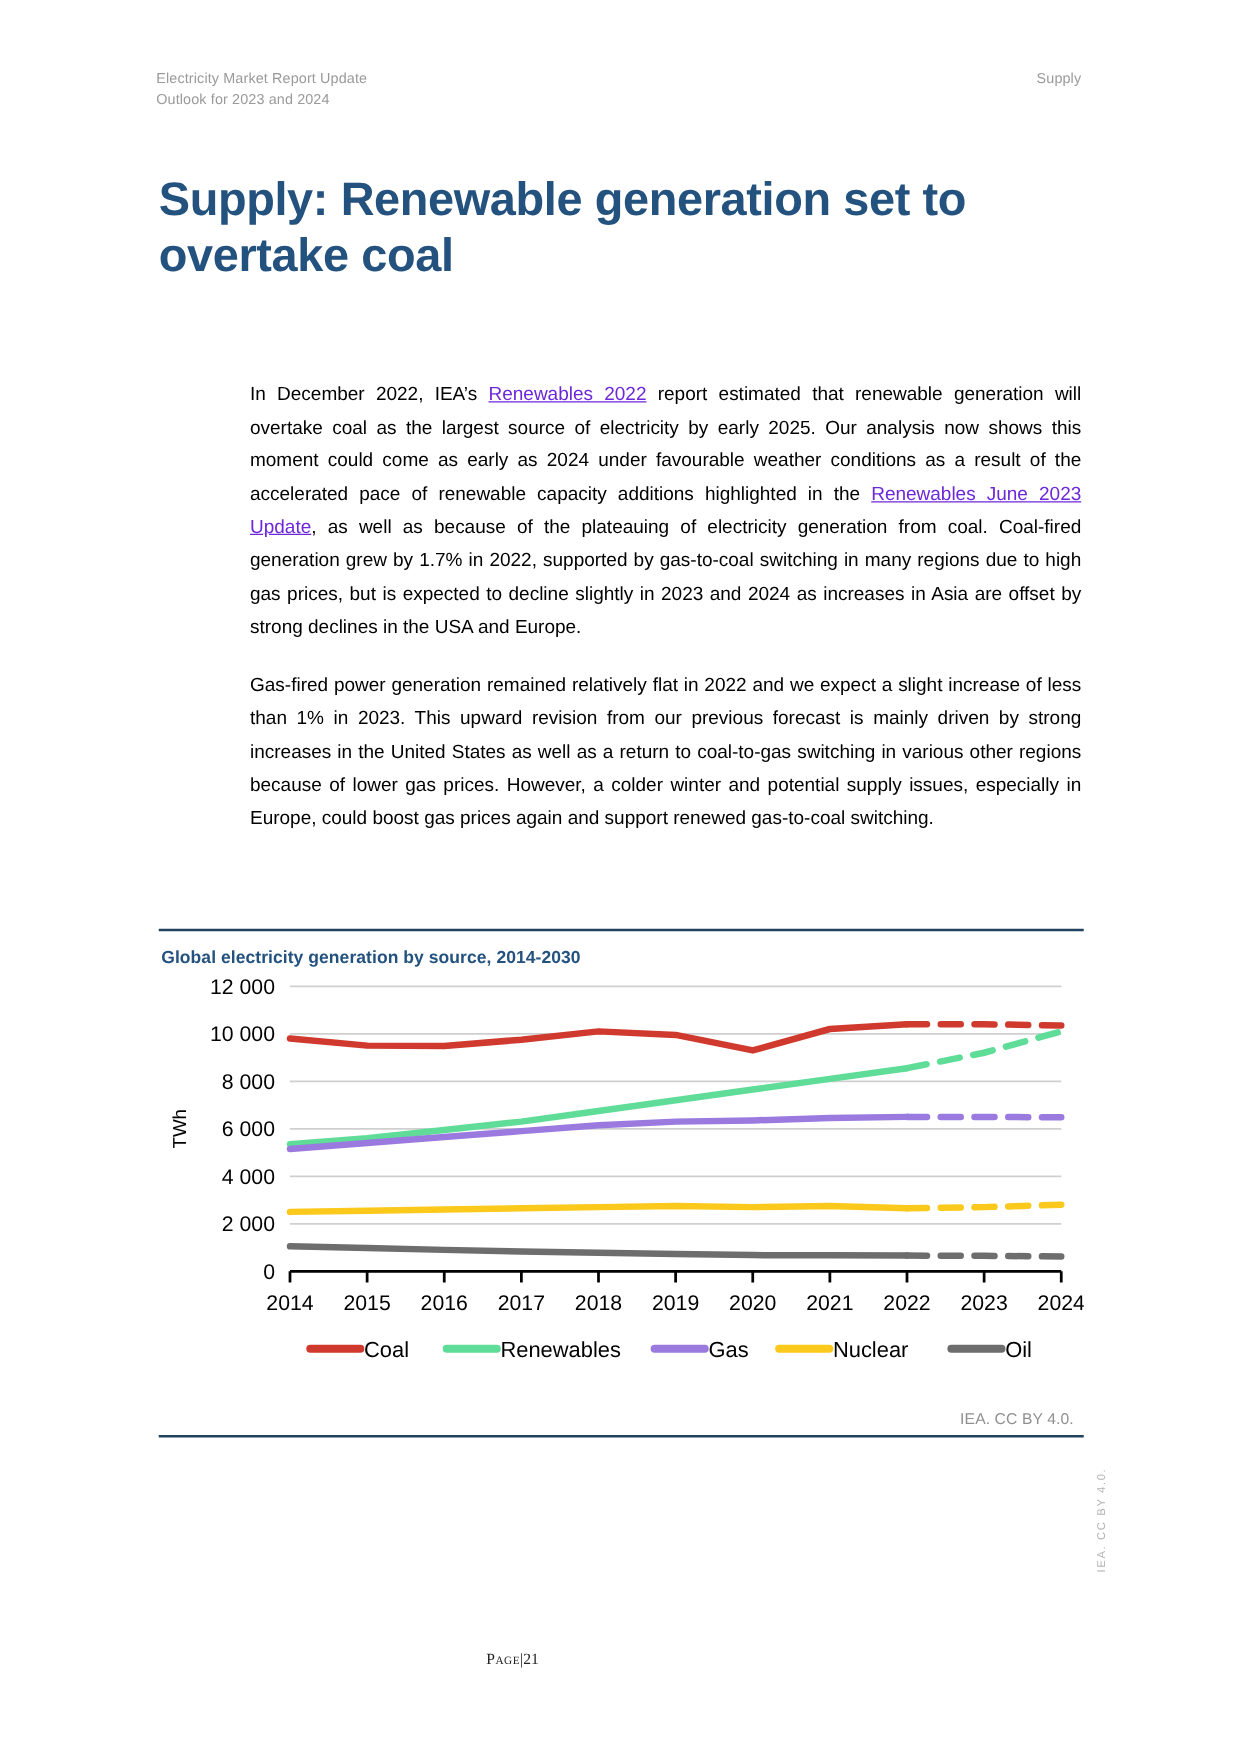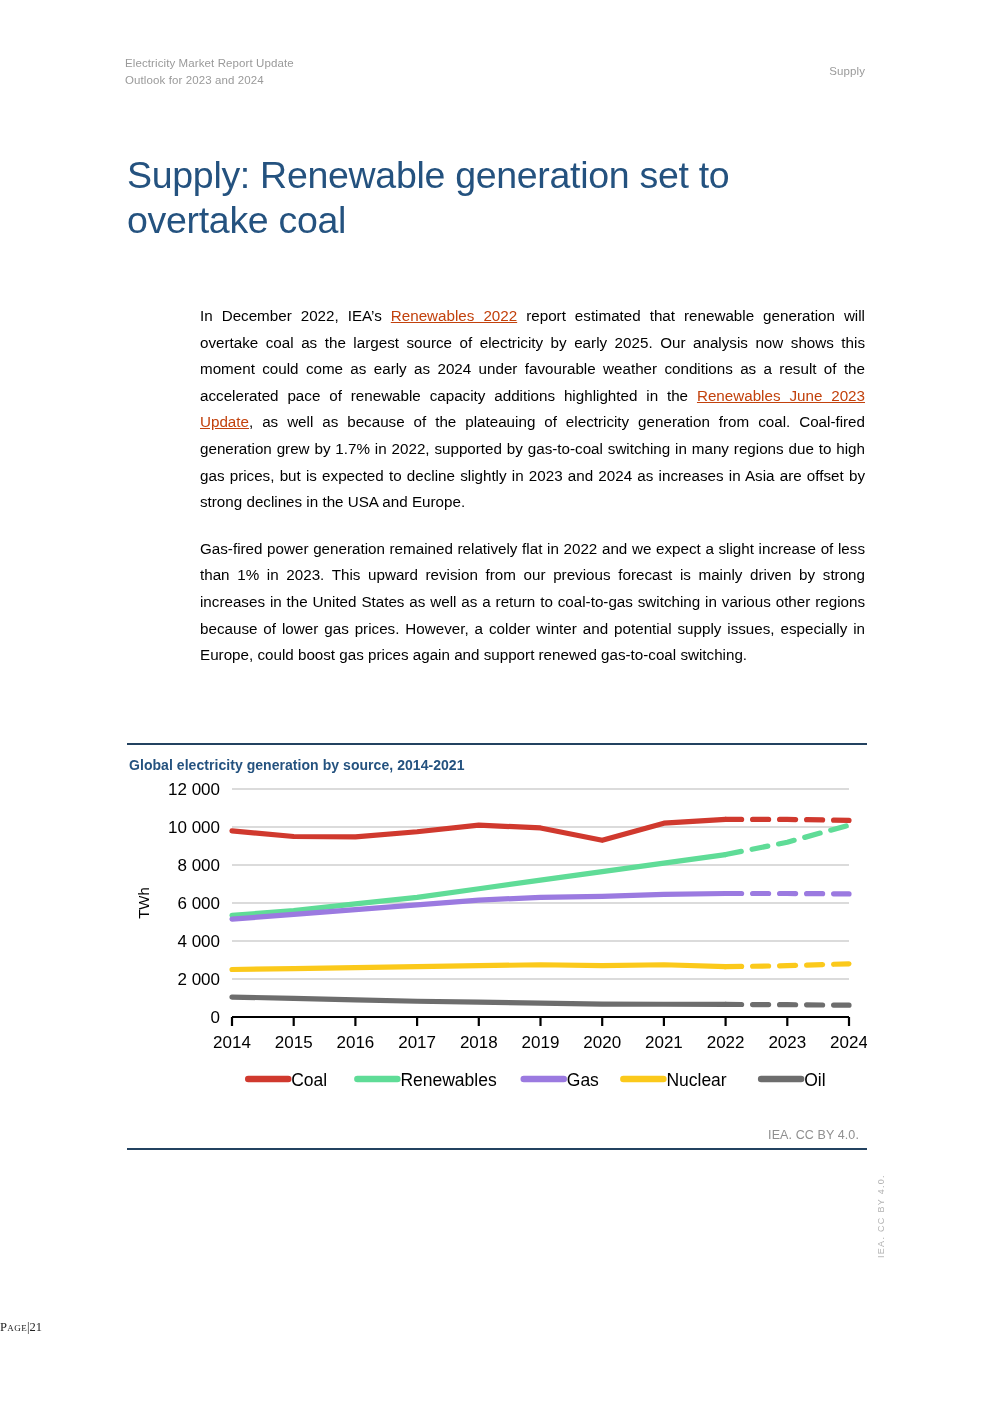--- a/index.html
+++ b/index.html
@@ -18,38 +18,38 @@
   }
 
   
   .runhead {
     position: absolute;
     top: 55px;
     left: 125px;
     width: 740px;
     display: flex;
     justify-content: space-between;
-    align-items: center;
+    align-items: flex-start;
     font-size: 11.5px;
     line-height: 16.5px;
     color: #9a9a9a;
     letter-spacing: 0.1px;
   }
   .runhead-left { white-space: pre-line; }
   .runhead-right { white-space: nowrap; margin-left: 32px; }
 
   
   .page-title {
     position: absolute;
-    top: 128px;
+    top: 112px;
     left: 127px;
     width: 740px;
     font-size: 37.5px;
     line-height: 45px;
-    font-weight: normal;
+    font-weight: bold;
     color: #24527f;
     letter-spacing: -0.3px;
   }
 
   
   .body-col {
     position: absolute;
     top: 303px;
     left: 200px;
     width: 665px;
@@ -57,21 +57,21 @@
   .para {
     font-size: 15.2px;
     line-height: 26.6px;
     text-align: justify;
     color: #000000;
     margin: 0 0 20px 0;
     font-weight: 500;
   }
   .para:last-child { margin-bottom: 0; margin-top: 10px; }
   .para a, .doclink {
-    color: #c2410c;
+    color: #6d28d9;
     text-decoration: underline;
     cursor: pointer;
   }
 
   
   .figure {
     position: absolute;
     top: 743px;
     left: 127px;
     width: 740px;
@@ -110,21 +110,21 @@
     padding: 4px 8px 0 0;
     letter-spacing: 0.1px;
   }
 
   
   .page-footer {
     position: absolute;
     top: 1320px;
     left: 0;
     width: 820px;
-    text-align: left;
+    text-align: center;
     font-size: 12.5px;
     color: #222222;
     font-family: "Liberation Serif", serif;
   }
   .pf-page {
     font-variant: small-caps;
     letter-spacing: 0.4px;
   }
 
   .side-credit {
@@ -153,21 +153,21 @@
 <h1 class="page-title">Supply: Renewable generation set to overtake coal</h1>
 
 <div class="body-col">
   <p class="para"><span>In December 2022, IEA’s </span><a class="doclink">Renewables 2022</a><span> report estimated that renewable generation will overtake coal as the largest source of electricity by early 2025. Our analysis now shows this moment could come as early as 2024 under favourable weather conditions as a result of the accelerated pace of renewable capacity additions highlighted in the </span><a class="doclink">Renewables June 2023 Update</a><span>, as well as because of the plateauing of electricity generation from coal. Coal-fired generation grew by 1.7% in 2022, supported by gas-to-coal switching in many regions due to high gas prices, but is expected to decline slightly in 2023 and 2024 as increases in Asia are offset by strong declines in the USA and Europe.</span></p>
 
   <p class="para">Gas-fired power generation remained relatively flat in 2022 and we expect a slight increase of less than 1% in 2023. This upward revision from our previous forecast is mainly driven by strong increases in the United States as well as a return to coal-to-gas switching in various other regions because of lower gas prices. However, a colder winter and potential supply issues, especially in Europe, could boost gas prices again and support renewed gas-to-coal switching.</p>
 </div>
 
 <div class="figure">
   <div class="fig-rule-top"></div>
-  <div class="fig-title">Global electricity generation by source, 2014-2021</div>
+  <div class="fig-title">Global electricity generation by source, 2014-2030</div>
 
   <div class="chart-wrap">
     <svg class="chart-svg" id="chart-svg" width="740" height="345" viewBox="0 0 740 345">
         <text x="22" y="124" font-size="15" font-family="&quot;Liberation Sans&quot;, sans-serif" fill="#000" text-anchor="middle" transform="rotate(-90 22 124)">TWh</text>
         <text x="93" y="244" font-size="17" font-family="&quot;Liberation Sans&quot;, sans-serif" fill="#000" text-anchor="end">0</text>
         <line x1="105" y1="200" x2="722" y2="200" stroke="#cfcfcf" stroke-width="1.4"></line>
         <text x="93" y="206" font-size="17" font-family="&quot;Liberation Sans&quot;, sans-serif" fill="#000" text-anchor="end">2 000</text>
         <line x1="105" y1="162" x2="722" y2="162" stroke="#cfcfcf" stroke-width="1.4"></line>
         <text x="93" y="168" font-size="17" font-family="&quot;Liberation Sans&quot;, sans-serif" fill="#000" text-anchor="end">4 000</text>
         <line x1="105" y1="124" x2="722" y2="124" stroke="#cfcfcf" stroke-width="1.4"></line>

